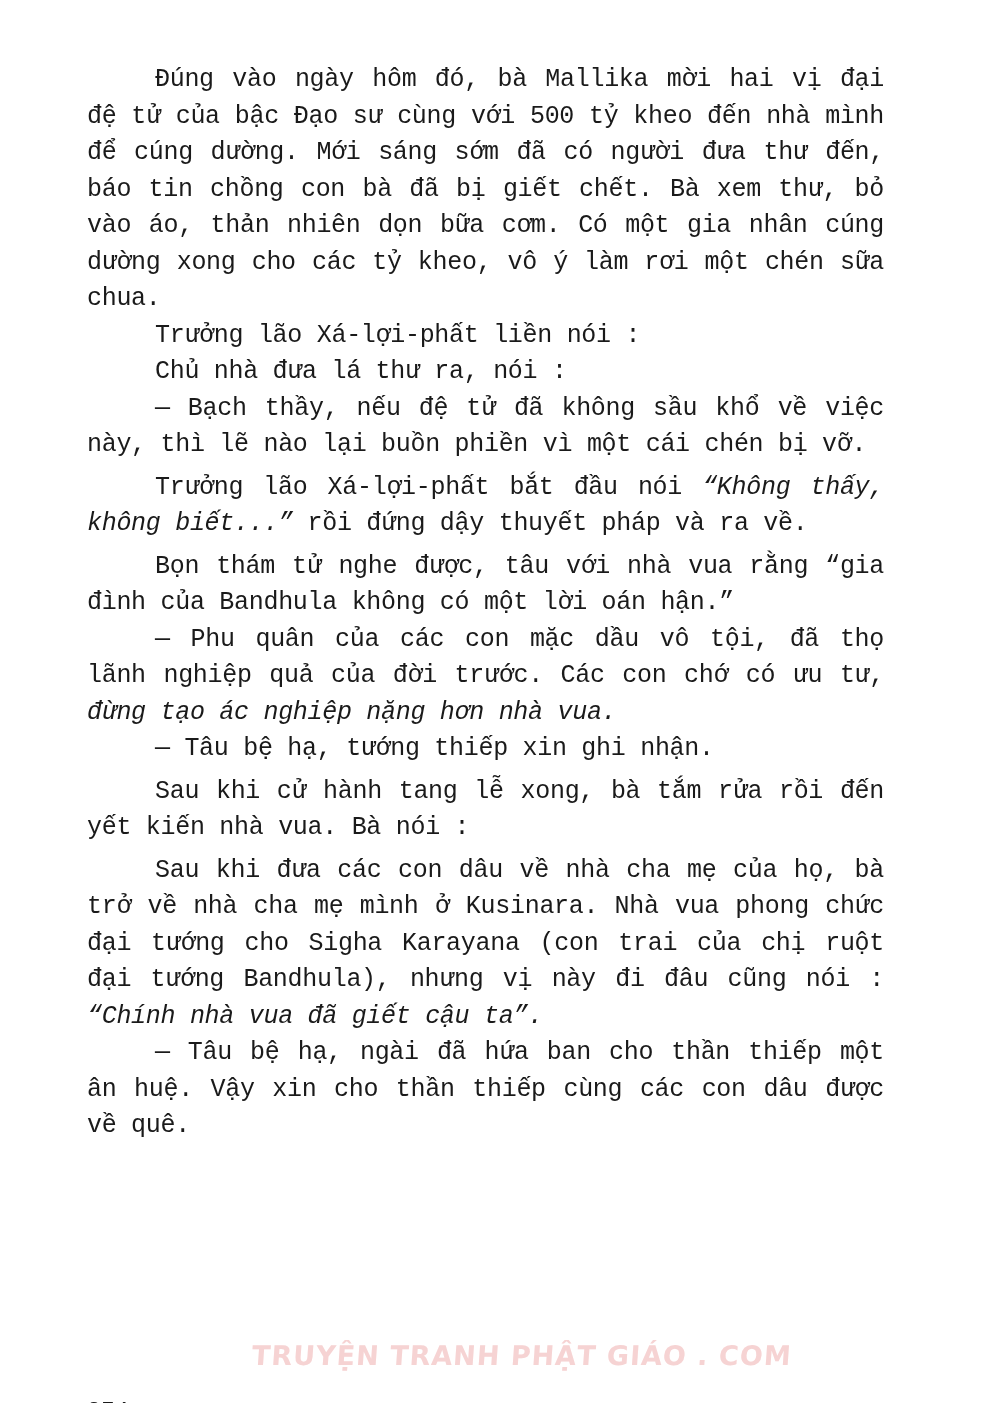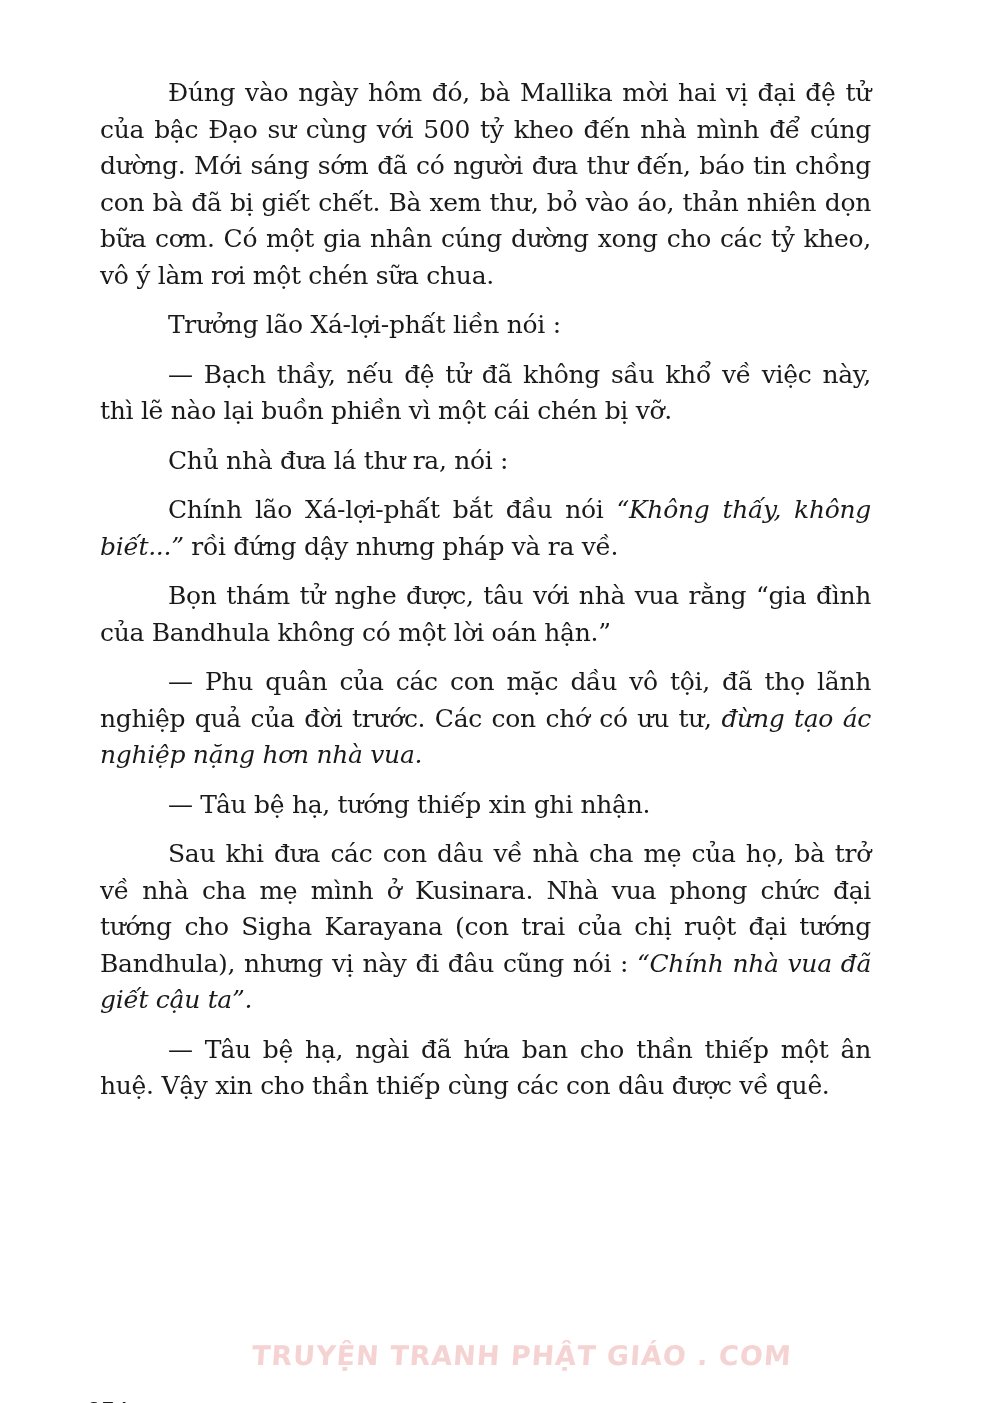--- a/index.html
+++ b/index.html
@@ -3,45 +3,46 @@
   <meta charset="utf-8">
   <style>
     html, body { margin: 0; padding: 0; background: #ffffff; }
     body { width: 992px; height: 1403px; position: relative; overflow: hidden; }
     .page {
       position: absolute; left: 87px; top: 62px; width: 797px;
       font-family: "DejaVu Serif", "Liberation Serif", serif;
       font-size: 25px; line-height: 36.5px; color: #1a1a1a;
       letter-spacing: -0.3px;
     }
-    .p { margin: 13px; text-align: justify; text-align-last: left; text-indent: 68px; }
+    .p { margin: 0; text-align: justify; text-align-last: left; text-indent: 68px; font-family: Liberation Mono, monospace; }
     .p.gap { margin-top: 6px; }
     i { font-style: italic; }
     .pagenum {
       position: absolute; left: 87px; top: 1397px;
       font-family: "Liberation Sans", "DejaVu Sans", sans-serif;
       font-size: 25px; color: #1a1a1a;
     }
     .watermark {
       position: absolute; left: 252px; top: 1340px;
       font-family: "DejaVu Sans", "Liberation Sans", sans-serif;
       font-size: 27px; font-weight: bold; color: #f6d3d3; letter-spacing: 1px;
       transform: skewX(-4deg);
     }
   </style>
 </head>
 <body>
 
 <div class="page">
   <p class="p">Đúng vào ngày hôm đó, bà Mallika mời hai vị đại đệ tử của bậc Đạo sư cùng với 500 tỷ kheo đến nhà mình để cúng dường. Mới sáng sớm đã có người đưa thư đến, báo tin chồng con bà đã bị giết chết. Bà xem thư, bỏ vào áo, thản nhiên dọn bữa cơm. Có một gia nhân cúng dường xong cho các tỷ kheo, vô ý làm rơi một chén sữa chua.</p>
   <p class="p">Trưởng lão Xá-lợi-phất liền nói :</p>
+  <p class="p">Chủ nhà đưa lá thư ra, nói :</p>
   <p class="p">— Bạch thầy, nếu đệ tử đã không sầu khổ về việc này, thì lẽ nào lại buồn phiền vì một cái chén bị vỡ.</p>
-  <p class="p">Chủ nhà đưa lá thư ra, nói :</p>
-  <p class="p gap"><span>Chính lão Xá-lợi-phất bắt đầu nói </span><i>“Không thấy, không biết...”</i><span> rồi đứng dậy nhưng pháp và ra về.</span></p>
+  <p class="p gap"><span>Trưởng lão Xá-lợi-phất bắt đầu nói </span><i>“Không thấy, không biết...”</i><span> rồi đứng dậy thuyết pháp và ra về.</span></p>
   <p class="p gap">Bọn thám tử nghe được, tâu với nhà vua rằng “gia đình của Bandhula không có một lời oán hận.”</p>
   <p class="p"><span>— Phu quân của các con mặc dầu vô tội, đã thọ lãnh nghiệp quả của đời trước. Các con chớ có ưu tư, </span><i>đừng tạo ác nghiệp nặng hơn nhà vua.</i></p>
   <p class="p">— Tâu bệ hạ, tướng thiếp xin ghi nhận.</p>
+  <p class="p gap">Sau khi cử hành tang lễ xong, bà tắm rửa rồi đến yết kiến nhà vua. Bà nói :</p>
   <p class="p gap"><span>Sau khi đưa các con dâu về nhà cha mẹ của họ, bà trở về nhà cha mẹ mình ở Kusinara. Nhà vua phong chức đại tướng cho Sigha Karayana (con trai của chị ruột đại tướng Bandhula), nhưng vị này đi đâu cũng nói : </span><i>“Chính nhà vua đã giết cậu ta”.</i></p>
   <p class="p">— Tâu bệ hạ, ngài đã hứa ban cho thần thiếp một ân huệ. Vậy xin cho thần thiếp cùng các con dâu được về quê.</p>
 </div>
 
 <div class="pagenum">354</div>
 <div class="watermark">TRUYỆN TRANH PHẬT GIÁO . COM</div>
 
 </body></html>

